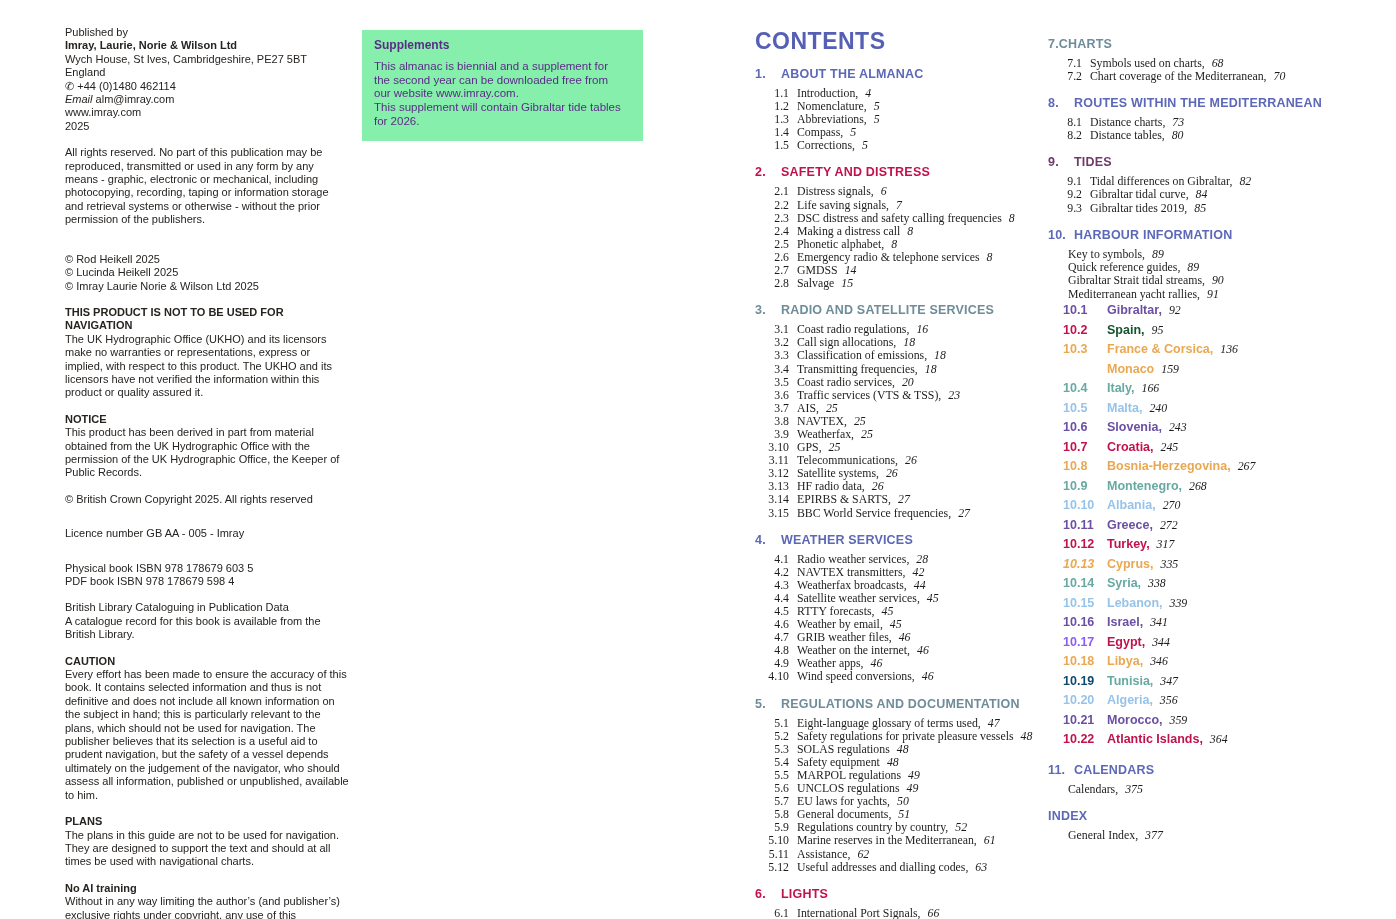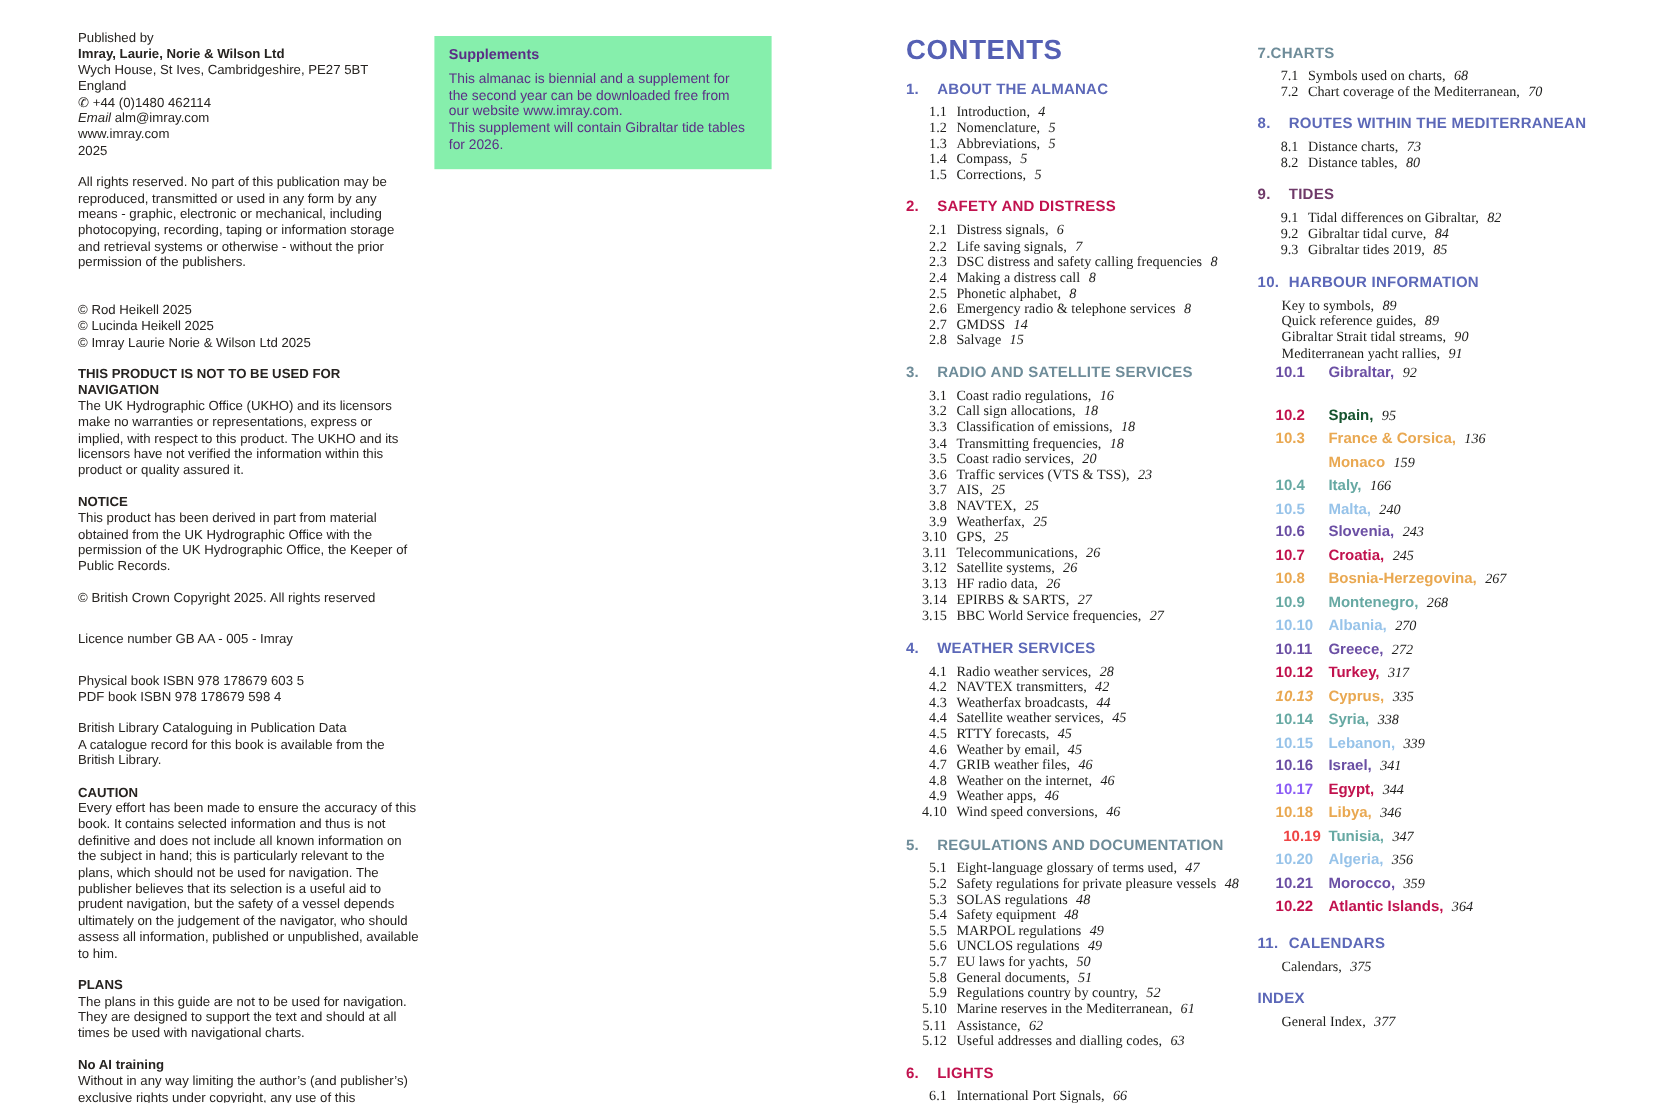--- a/index.html
+++ b/index.html
@@ -498,21 +498,21 @@
       <div class="toc-intro-item"><span class="lbl">Key to symbols,</span><span class="page">89</span></div>
       <div class="toc-intro-item"><span class="lbl">Quick reference guides,</span><span class="page">89</span></div>
       <div class="toc-intro-item"><span class="lbl">Gibraltar Strait tidal streams,</span><span class="page">90</span></div>
       <div class="toc-intro-item"><span class="lbl">Mediterranean yacht rallies,</span><span class="page">91</span></div>
       <div class="toc-item country">
         <span class="num" style="color: rgb(107, 79, 164);">10.1</span>
         <span class="lbl" style="color: rgb(107, 79, 164);">Gibraltar,</span>
         <span class="page">92</span>
       </div>
       <div class="toc-item country">
-        <span class="num" style="color: rgb(193, 18, 78); margin-top: 16px;">10.2</span>
+        <span class="num" style="color: rgb(193, 18, 78);">10.2</span>
         <span class="lbl" style="color: #14532d;">Spain,</span>
         <span class="page">95</span>
       </div>
       <div class="toc-item country">
         <span class="num" style="color: rgb(233, 168, 81);">10.3</span>
         <span class="lbl" style="color: rgb(233, 168, 81);">France &amp; Corsica,</span>
         <span class="page">136</span>
       </div>
       <div class="toc-item country">
         <span class="num" style="color: rgb(233, 168, 81);"></span>
@@ -588,21 +588,21 @@
         <span class="num" style="color: #8b5cf6;">10.17</span>
         <span class="lbl" style="color: rgb(193, 18, 78);">Egypt,</span>
         <span class="page">344</span>
       </div>
       <div class="toc-item country">
         <span class="num" style="color: rgb(233, 168, 81);">10.18</span>
         <span class="lbl" style="color: rgb(233, 168, 81);">Libya,</span>
         <span class="page">346</span>
       </div>
       <div class="toc-item country">
-        <span class="num" style="color: #ef4444; text-align: center;">10.19</span>
+        <span class="num" style="color: #0c4a6e;">10.19</span>
         <span class="lbl" style="color: rgb(103, 169, 163);">Tunisia,</span>
         <span class="page">347</span>
       </div>
       <div class="toc-item country">
         <span class="num" style="color: rgb(151, 195, 233);">10.20</span>
         <span class="lbl" style="color: rgb(151, 195, 233);">Algeria,</span>
         <span class="page">356</span>
       </div>
       <div class="toc-item country">
         <span class="num" style="color: rgb(107, 79, 164);">10.21</span>

